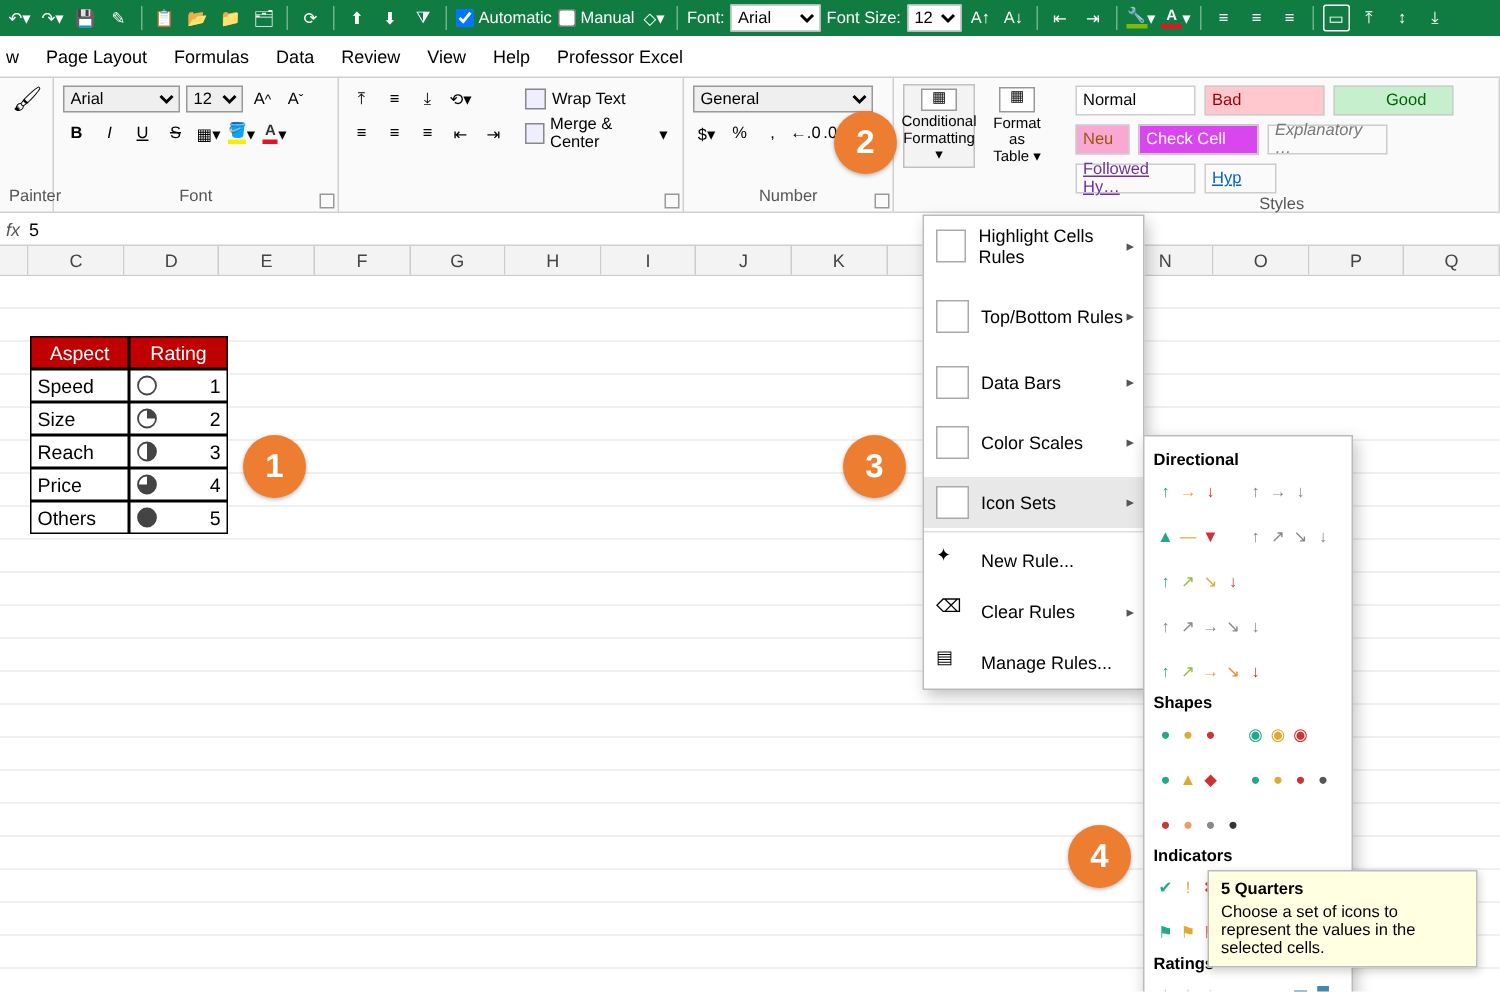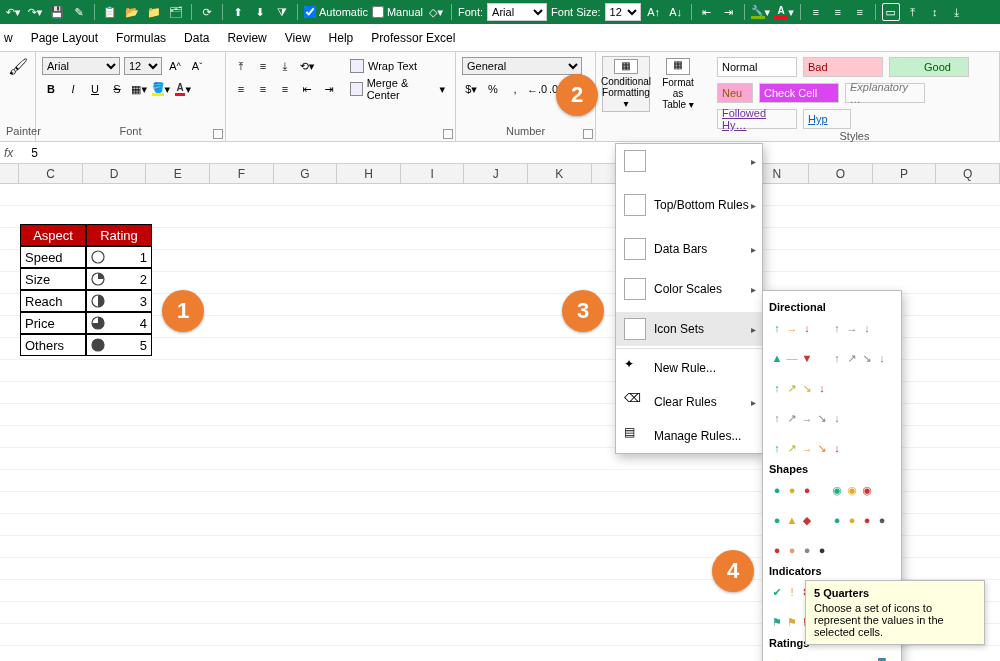--- a/index.html
+++ b/index.html
@@ -40,21 +40,21 @@
   .style-good { background:#c6efce; color:#006100;padding-left:34px; }
   .style-neu { background:#f9a8d4; color:#9c5700; }
   .style-check { background:#d946ef; color:#fff; }
   .style-exp { font-style:italic; color:#777; }
   .style-link { color:#7030a0; text-decoration:underline; }
   .style-hyp { color:#0563c1; text-decoration:underline; }
   
   .dlg-launcher { position:absolute; right:2px; bottom:2px; width:10px; height:10px; border:1px solid #999; cursor:pointer; }
   
   
-  .formula-bar { height: 22px; border-bottom:1px solid #d0d0d0; display:flex; align-items:center; font-size:12px; padding:0 4px; gap:18px; }
+  .formula-bar { height: 22px; border-bottom:1px solid #d0d0d0; display:flex; align-items:center; font-size:12px; padding:0 4px; gap:6px; }
   .formula-bar .fx { font-style:italic; color:#555; }
   
   
   .col-headers { height:20px; display:flex; border-bottom:1px solid #ccc; }
   .corner { width:20px; border-right:1px solid #ccc; background:#f3f3f3; }
   .ch { width:66px; text-align:center; font-size:12px; border-right:1px solid #ccc; background:#f3f3f3; display:flex; align-items:center; justify-content:center; color:#444; }
   
   
   .grid { position:relative; }
   
@@ -342,20 +342,21 @@
             <span style="flex:1;text-align:right">5</span>
           </div>
         </div>
       </div>
   </div>
 </div>
 
 <div class="cf-menu">
   <div class="cf-item">
       <span class="cf-ic"></span>
+      <span>Highlight Cells Rules</span>
       <span class="arr">▸</span>
     </div>
   <div style="height:10px"></div>
   <div class="cf-item">
       <span class="cf-ic"></span>
       <span>Top/Bottom Rules</span>
       <span class="arr">▸</span>
     </div>
   <div style="height:10px"></div>
   <div class="cf-item">

